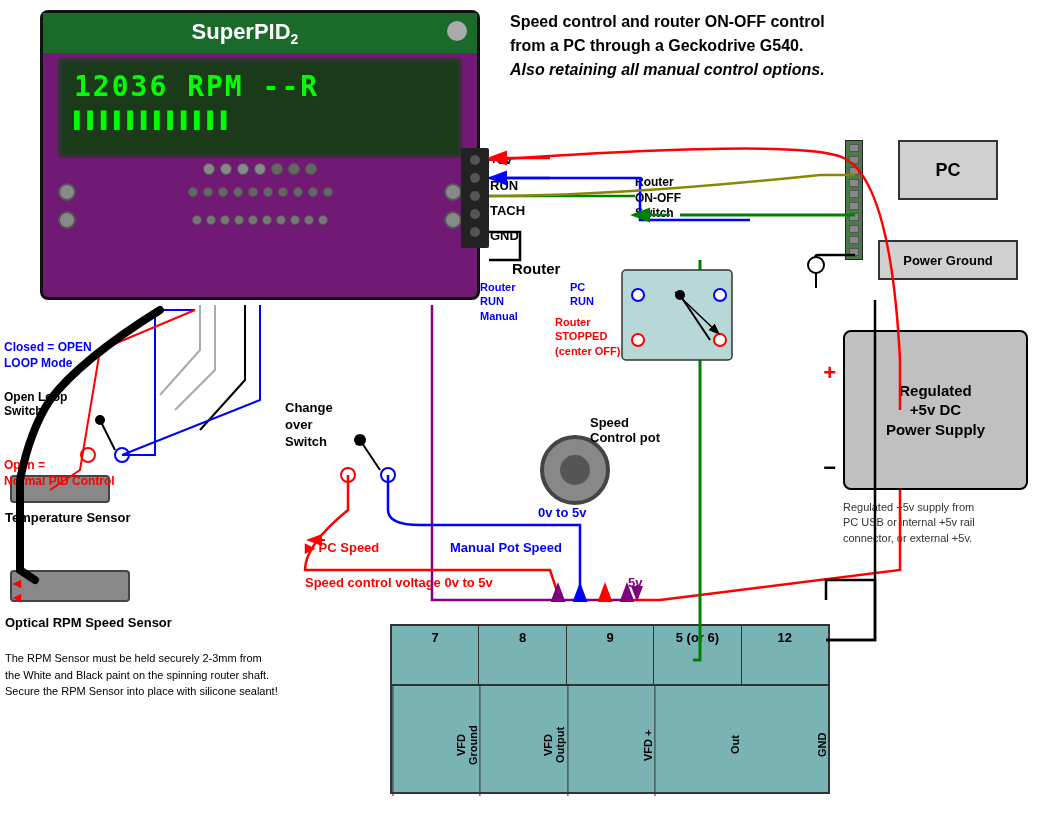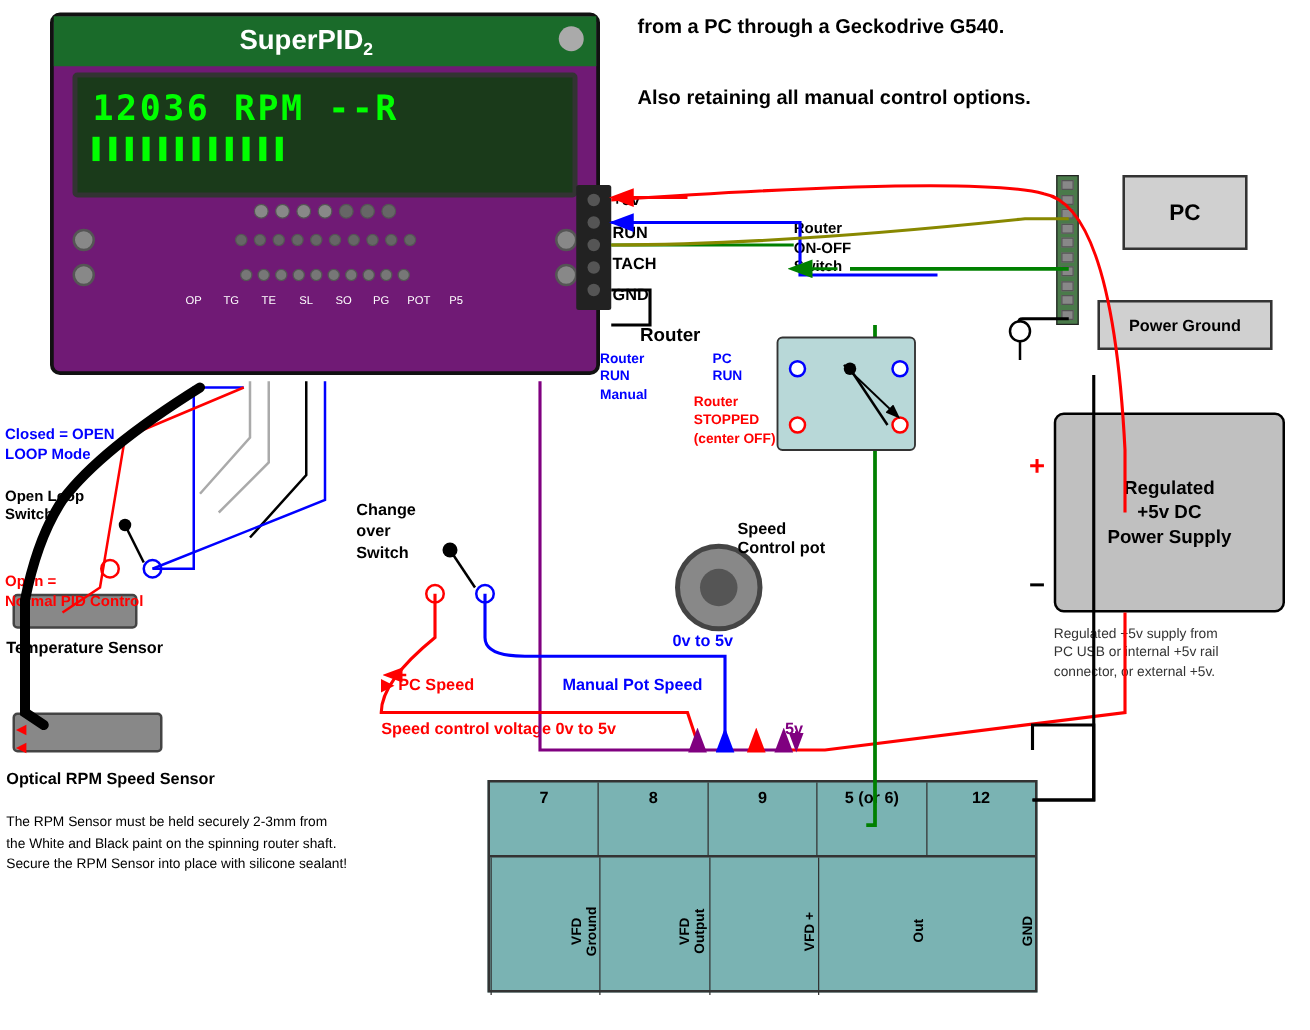--- a/index.html
+++ b/index.html
@@ -307,22 +307,23 @@
       color: black;
     }
 
   </style>
 </head>
 <body>
 
 <div class="main-container">
 
   <div class="header-text">
+    <div style="font-size:16px;">Speed control and router ON-OFF control</div>
     <div style="font-size:16px;">from a PC through a Geckodrive G540.</div>
-    <div style="font-size:16px; margin-top:33px;">Also retaining all manual control options.</div>
+    <div style="font-size:16px; font-style:italic;">Also retaining all manual control options.</div>
   </div>
 
   <div class="superpid-board">
     <div class="superpid-title">
       SuperPID<sub>2</sub>
       <span style="float:right; margin-right:10px; width:20px; height:20px; background:#aaa; border-radius:50%; display:inline-block; margin-top:2px;"></span>
     </div>
 
     <div class="lcd-screen">
       <div class="lcd-top-row">12036 RPM  --R</div>
@@ -368,30 +369,20 @@
         <div class="connector-dot" style="width:10px;height:10px;background:#777;"></div>
         <div class="connector-dot" style="width:10px;height:10px;background:#777;"></div>
         <div class="connector-dot" style="width:10px;height:10px;background:#777;"></div>
         <div class="connector-dot" style="width:10px;height:10px;background:#777;"></div>
         <div class="connector-dot" style="width:10px;height:10px;background:#777;"></div>
         <div class="connector-dot" style="width:10px;height:10px;background:#777;"></div>
       </div>
       <div style="width:18px;height:18px;background:#888;border-radius:50%;border:2px solid #555;"></div>
     </div>
 
-    <div style="display:flex; justify-content:center; gap:2px; padding: 0 50px; margin-top:4px;">
-      <div style="font-size:9px;color:white;text-align:center;width:28px;">OP</div>
-      <div style="font-size:9px;color:white;text-align:center;width:28px;">TG</div>
-      <div style="font-size:9px;color:white;text-align:center;width:28px;">TE</div>
-      <div style="font-size:9px;color:white;text-align:center;width:28px;">SL</div>
-      <div style="font-size:9px;color:white;text-align:center;width:28px;">SO</div>
-      <div style="font-size:9px;color:white;text-align:center;width:28px;">PG</div>
-      <div style="font-size:9px;color:white;text-align:center;width:28px;">POT</div>
-      <div style="font-size:9px;color:white;text-align:center;width:28px;">P5</div>
-    </div>
   </div>
 
   <div class="pc-box">
     <span>PC</span>
   </div>
 
   <div class="connector-strip">
     <div class="connector-pin"></div>
     <div class="connector-pin"></div>
     <div class="connector-pin"></div>

